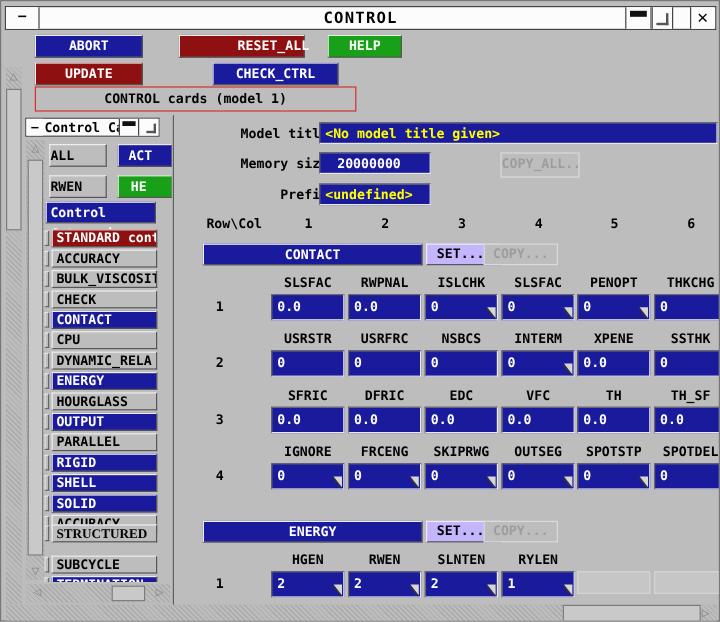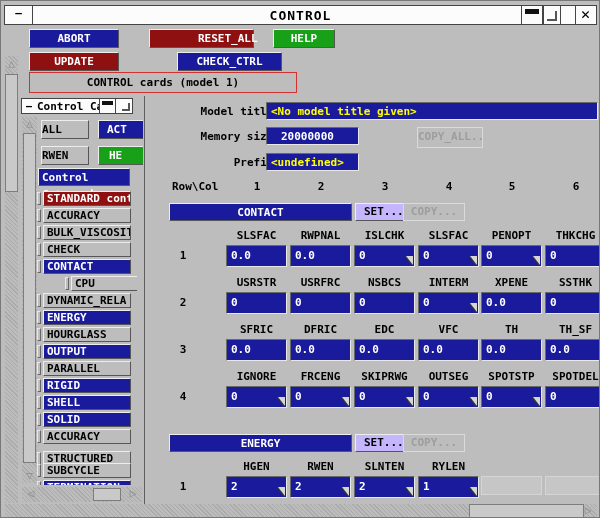--- a/index.html
+++ b/index.html
@@ -167,21 +167,21 @@
           <div class="sb-item normal">BULK_VISCOSIT</div>
         </div>
         <div class="sb-row" style="top: 51px;">
           <div class="sb-notch"></div>
           <div class="sb-item normal">CHECK</div>
         </div>
         <div class="sb-row" style="top: 68px;">
           <div class="sb-notch"></div>
           <div class="sb-item active">CONTACT</div>
         </div>
-        <div class="sb-row" style="top: 85px; margin-left: 28px;">
+        <div class="sb-row" style="top: 85px;">
           <div class="sb-notch"></div>
           <div class="sb-item normal">CPU</div>
         </div>
         <div class="sb-row" style="top: 102px;">
           <div class="sb-notch"></div>
           <div class="sb-item normal">DYNAMIC_RELA</div>
         </div>
         <div class="sb-row" style="top: 119px;">
           <div class="sb-notch"></div>
           <div class="sb-item active">ENERGY</div>
@@ -207,21 +207,21 @@
           <div class="sb-item active">SHELL</div>
         </div>
         <div class="sb-row" style="top: 221px;">
           <div class="sb-notch"></div>
           <div class="sb-item active">SOLID</div>
         </div>
         <div class="sb-row" style="top: 238px;">
           <div class="sb-notch"></div>
           <div class="sb-item normal">ACCURACY</div>
         </div>
-        <div class="sb-row" style="top: 260px;">
+        <div class="sb-row" style="top: 246px; font-family: Liberation Serif, serif;">
           <div class="sb-notch"></div>
           <div class="sb-item normal">STRUCTURED</div>
         </div>
         <div class="sb-row" style="top: 272px;">
           <div class="sb-notch"></div>
           <div class="sb-item normal">SUBCYCLE</div>
         </div>
         <div class="sb-row" style="top: 289px;">
           <div class="sb-notch"></div>
           <div class="sb-item active">TERMINATION</div>

